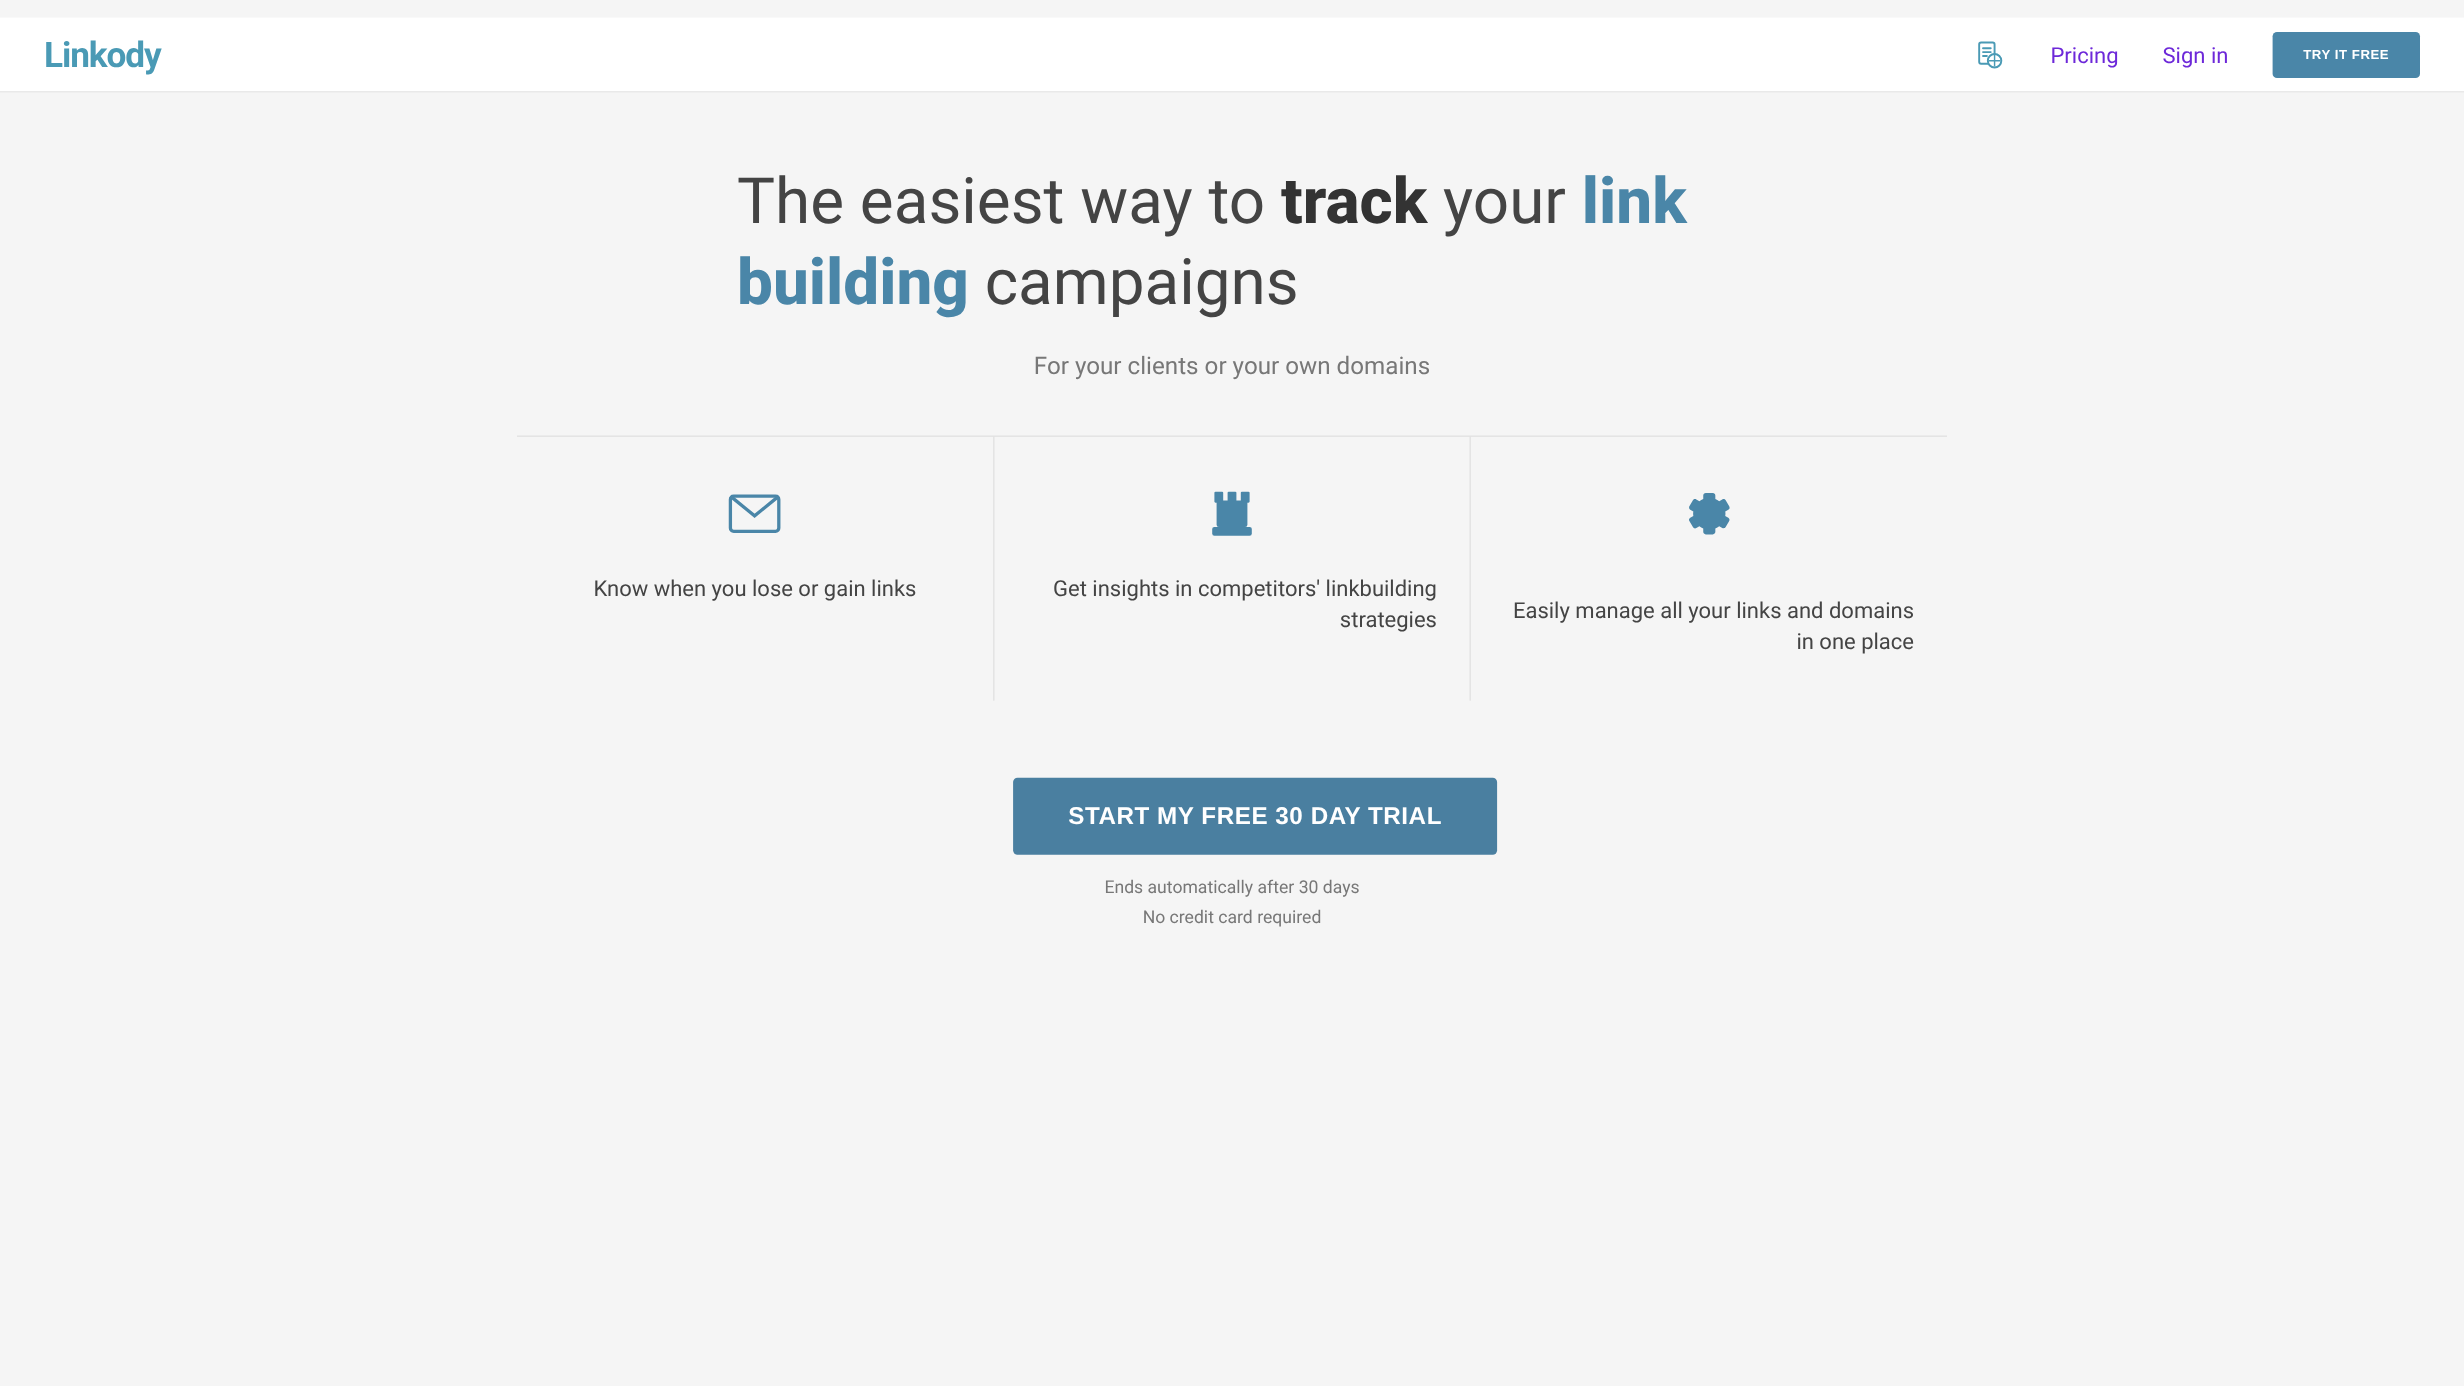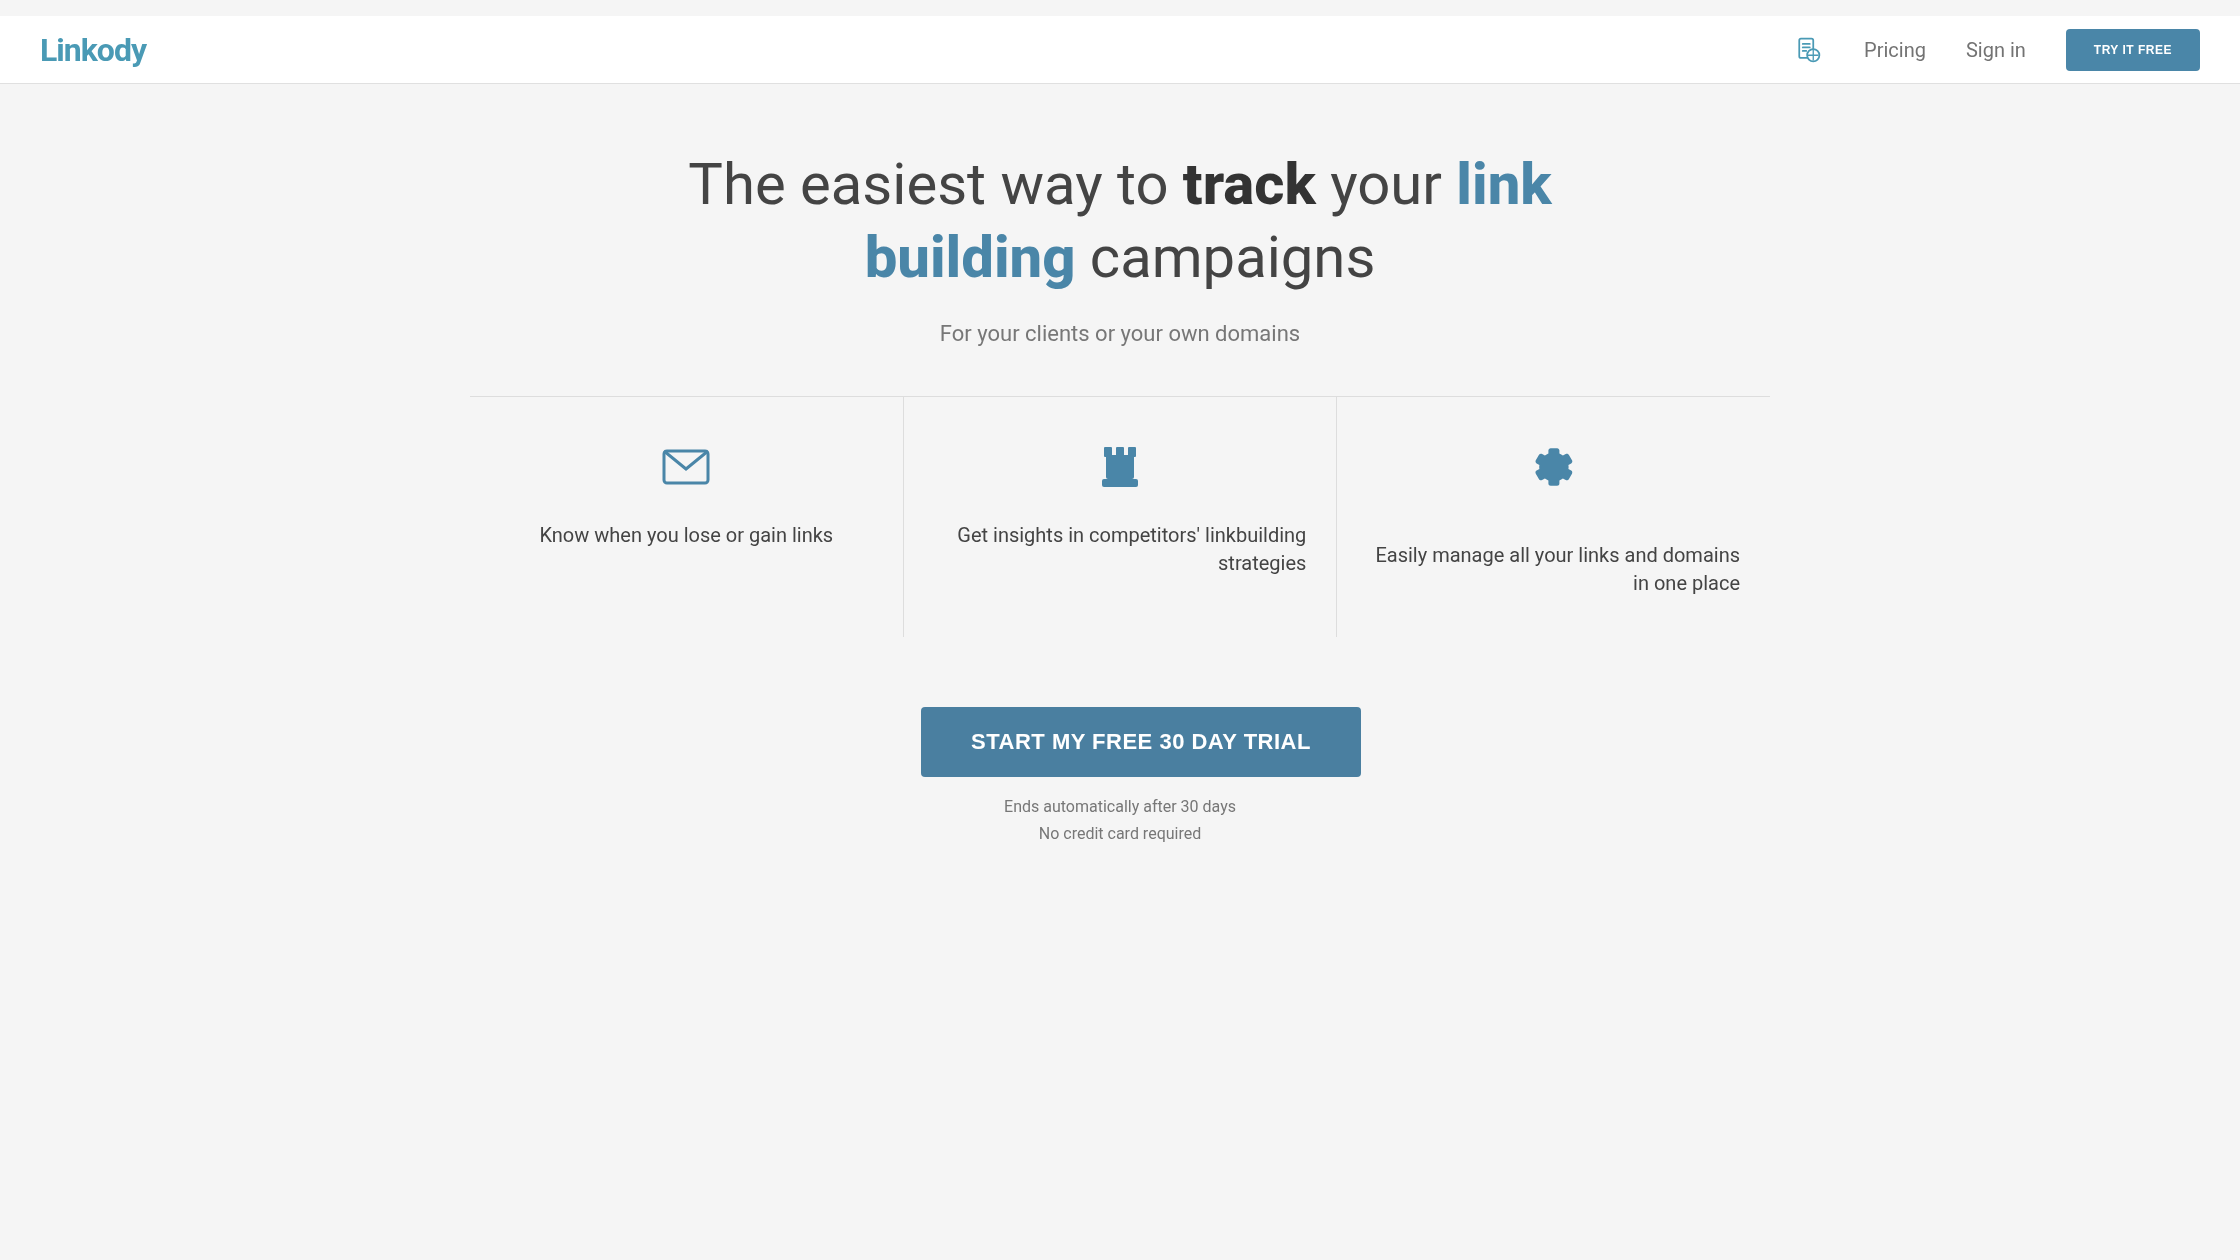--- a/index.html
+++ b/index.html
@@ -52,21 +52,21 @@
       height: 32px;
       display: flex;
       align-items: center;
       justify-content: center;
       color: #4a9ab5;
       font-size: 22px;
     }
 
     .nav-link {
       font-size: 20px;
-      color: #737373;
+      color: #6d28d9;
       text-decoration: none;
       cursor: pointer;
     }
 
     .try-free-btn {
       background-color: #4a86a8;
       color: #fff;
       border: none;
       padding: 14px 28px;
       font-size: 12px;
@@ -79,21 +79,21 @@
     
     .main {
       display: flex;
       flex-direction: column;
       align-items: center;
       padding: 80px 40px 60px;
       background-color: #f5f5f5;
     }
 
     .hero-title {
-      text-align: center;
+      text-align: left;
       font-size: 58px;
       font-weight: 400;
       color: #444;
       line-height: 1.25;
       max-width: 900px;
       margin-bottom: 28px;
     }
 
     .hero-title strong {
       font-weight: 800;

